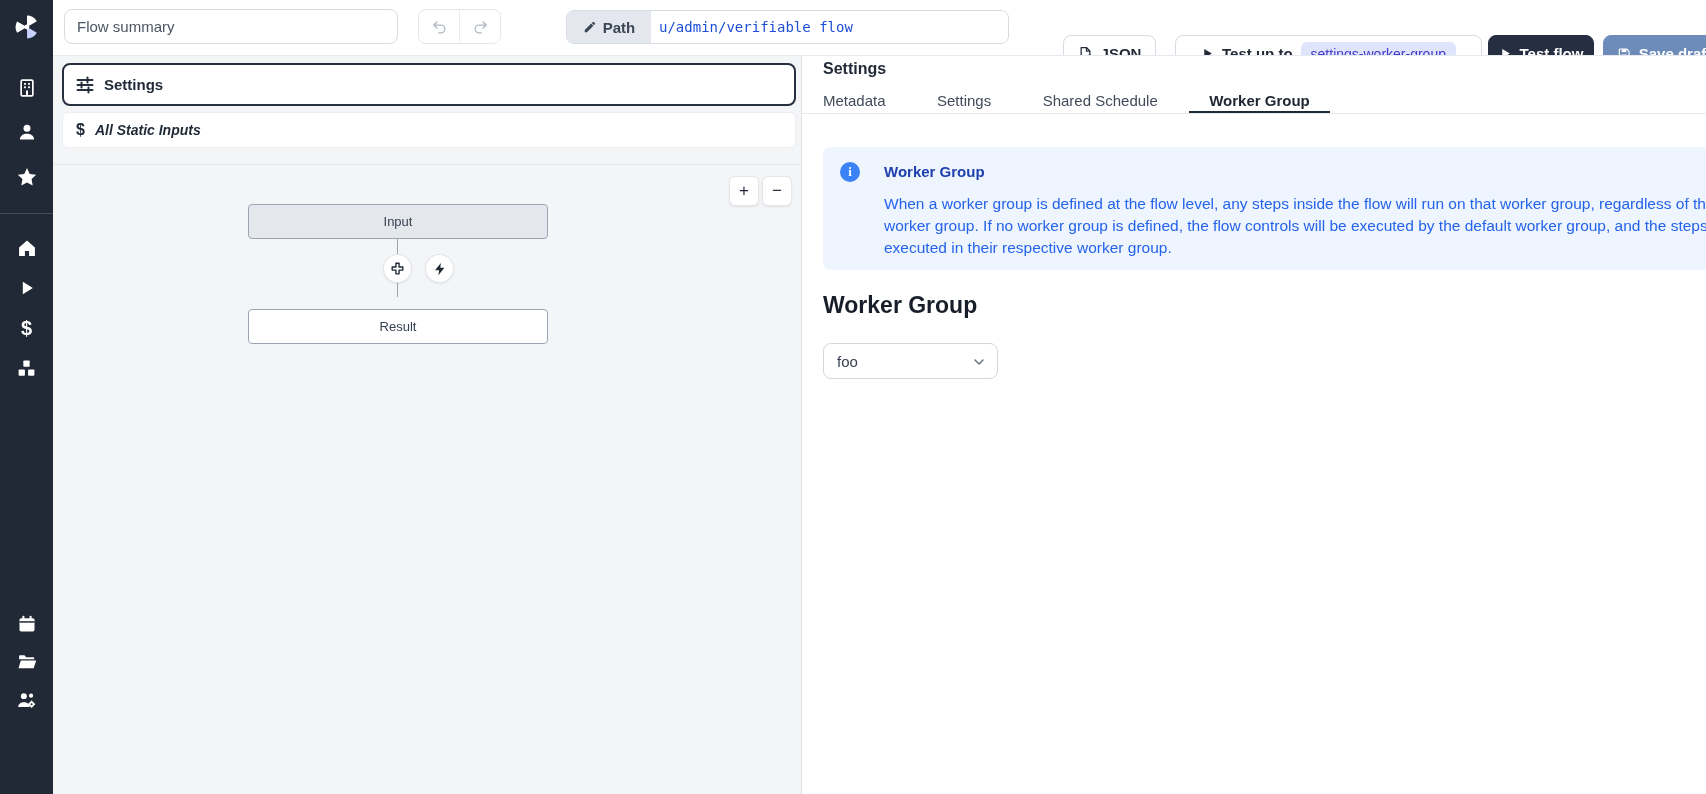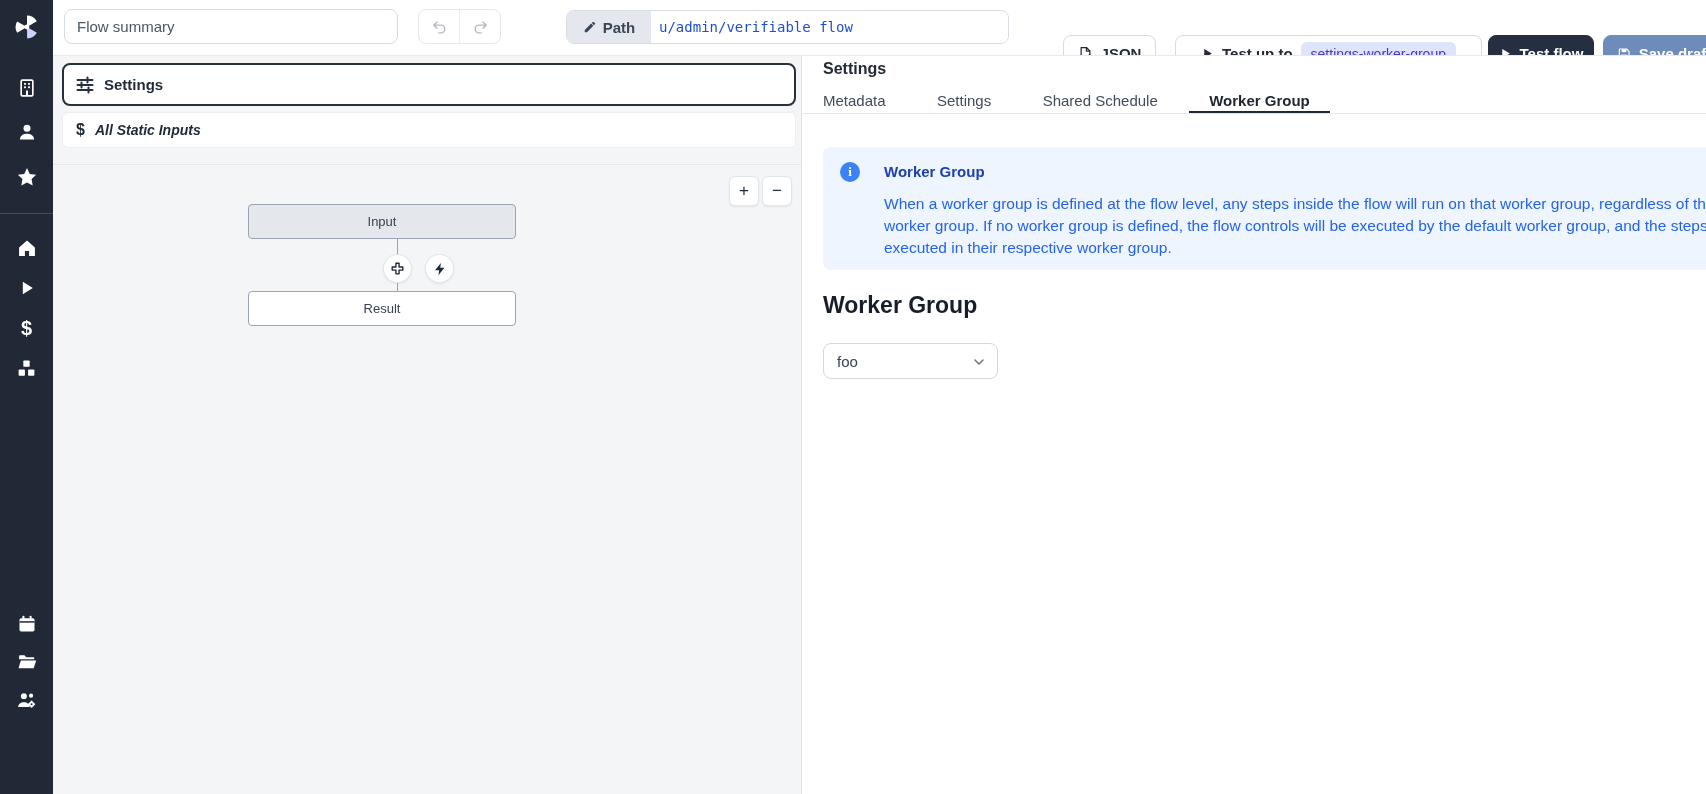--- a/index.html
+++ b/index.html
@@ -29,23 +29,23 @@
   #testflow-btn { left:1435px; width:106px; background:#262f41; color:#fff; border:1px solid #262f41; }
   #savedraft-btn { left:1550px; width:122px; background:#6e8cba; color:#fff; border:1px solid #6e8cba; }
 
   
   #flow-panel { position:absolute; left:53px; top:56px; width:749px; height:738px; background:#f4f5f7; border-right:1px solid #e0e2e7; z-index:10; }
   #settings-node { position:absolute; left:9px; top:7px; width:734px; height:43px; background:#fff; border:2px solid #27303f; border-radius:8px; display:flex; align-items:center; gap:10px; padding:0 12px; cursor:pointer; }
   #settings-node .lbl { font-size:15px; font-weight:700; color:#1f2937; }
   #static-inputs { position:absolute; left:9px; top:56px; width:734px; height:36px; background:#fff; border:1px solid #eceef2; border-radius:6px; display:flex; align-items:center; gap:10px; padding:0 13px; cursor:pointer; }
   #static-inputs .lbl { font-size:14px; font-weight:700; color:#1f2937;font-style:italic; }
   #flow-sep { position:absolute; left:0; top:108px; width:749px; height:1px; background:#e6e8ec; }
-  .graph-node { position:absolute; left:195px; width:268px; height:35px; border:1px solid #9aa4b2; border-radius:4px; display:flex; align-items:center; justify-content:center; font-size:13px; color:#374151; cursor:pointer; }
+  .graph-node { position:absolute; left:195px; width:300px; height:35px; border:1px solid #9aa4b2; border-radius:4px; display:flex; align-items:center; justify-content:center; font-size:13px; color:#374151; cursor:pointer; }
   #node-input { top:148px; background:#e4e8ed; }
-  #node-result { top:235px; background:#fff; }
+  #node-result { top:253px; background:#fff; }
   #edge-line { position:absolute; left:344px; top:183px; width:1px; height:58px; background:#9aa4b2; }
   .mini-circle { position:absolute; top:199px; width:27px; height:27px; border-radius:50%; background:#fff; box-shadow:0 0 0 1px #e3e6ea, 0 1px 3px rgba(0,0,0,.14); display:flex; align-items:center; justify-content:center; cursor:pointer; }
   #add-step { left:331px; }
   #trigger-btn { left:373px; }
   .zoom-btn { position:absolute; top:120px; width:30px; height:30px; background:#fff; border:1px solid #e3e6ea; border-radius:6px; box-shadow:0 1px 2px rgba(0,0,0,.08); display:flex; align-items:center; justify-content:center; font-size:17px; color:#1f2937; cursor:pointer; }
   #zoom-in { left:676px; }
   #zoom-out { left:709px; }
 
   
   #settings-panel { position:absolute; left:802px; top:56px; width:904px; height:738px; background:#fff; overflow:hidden; }

